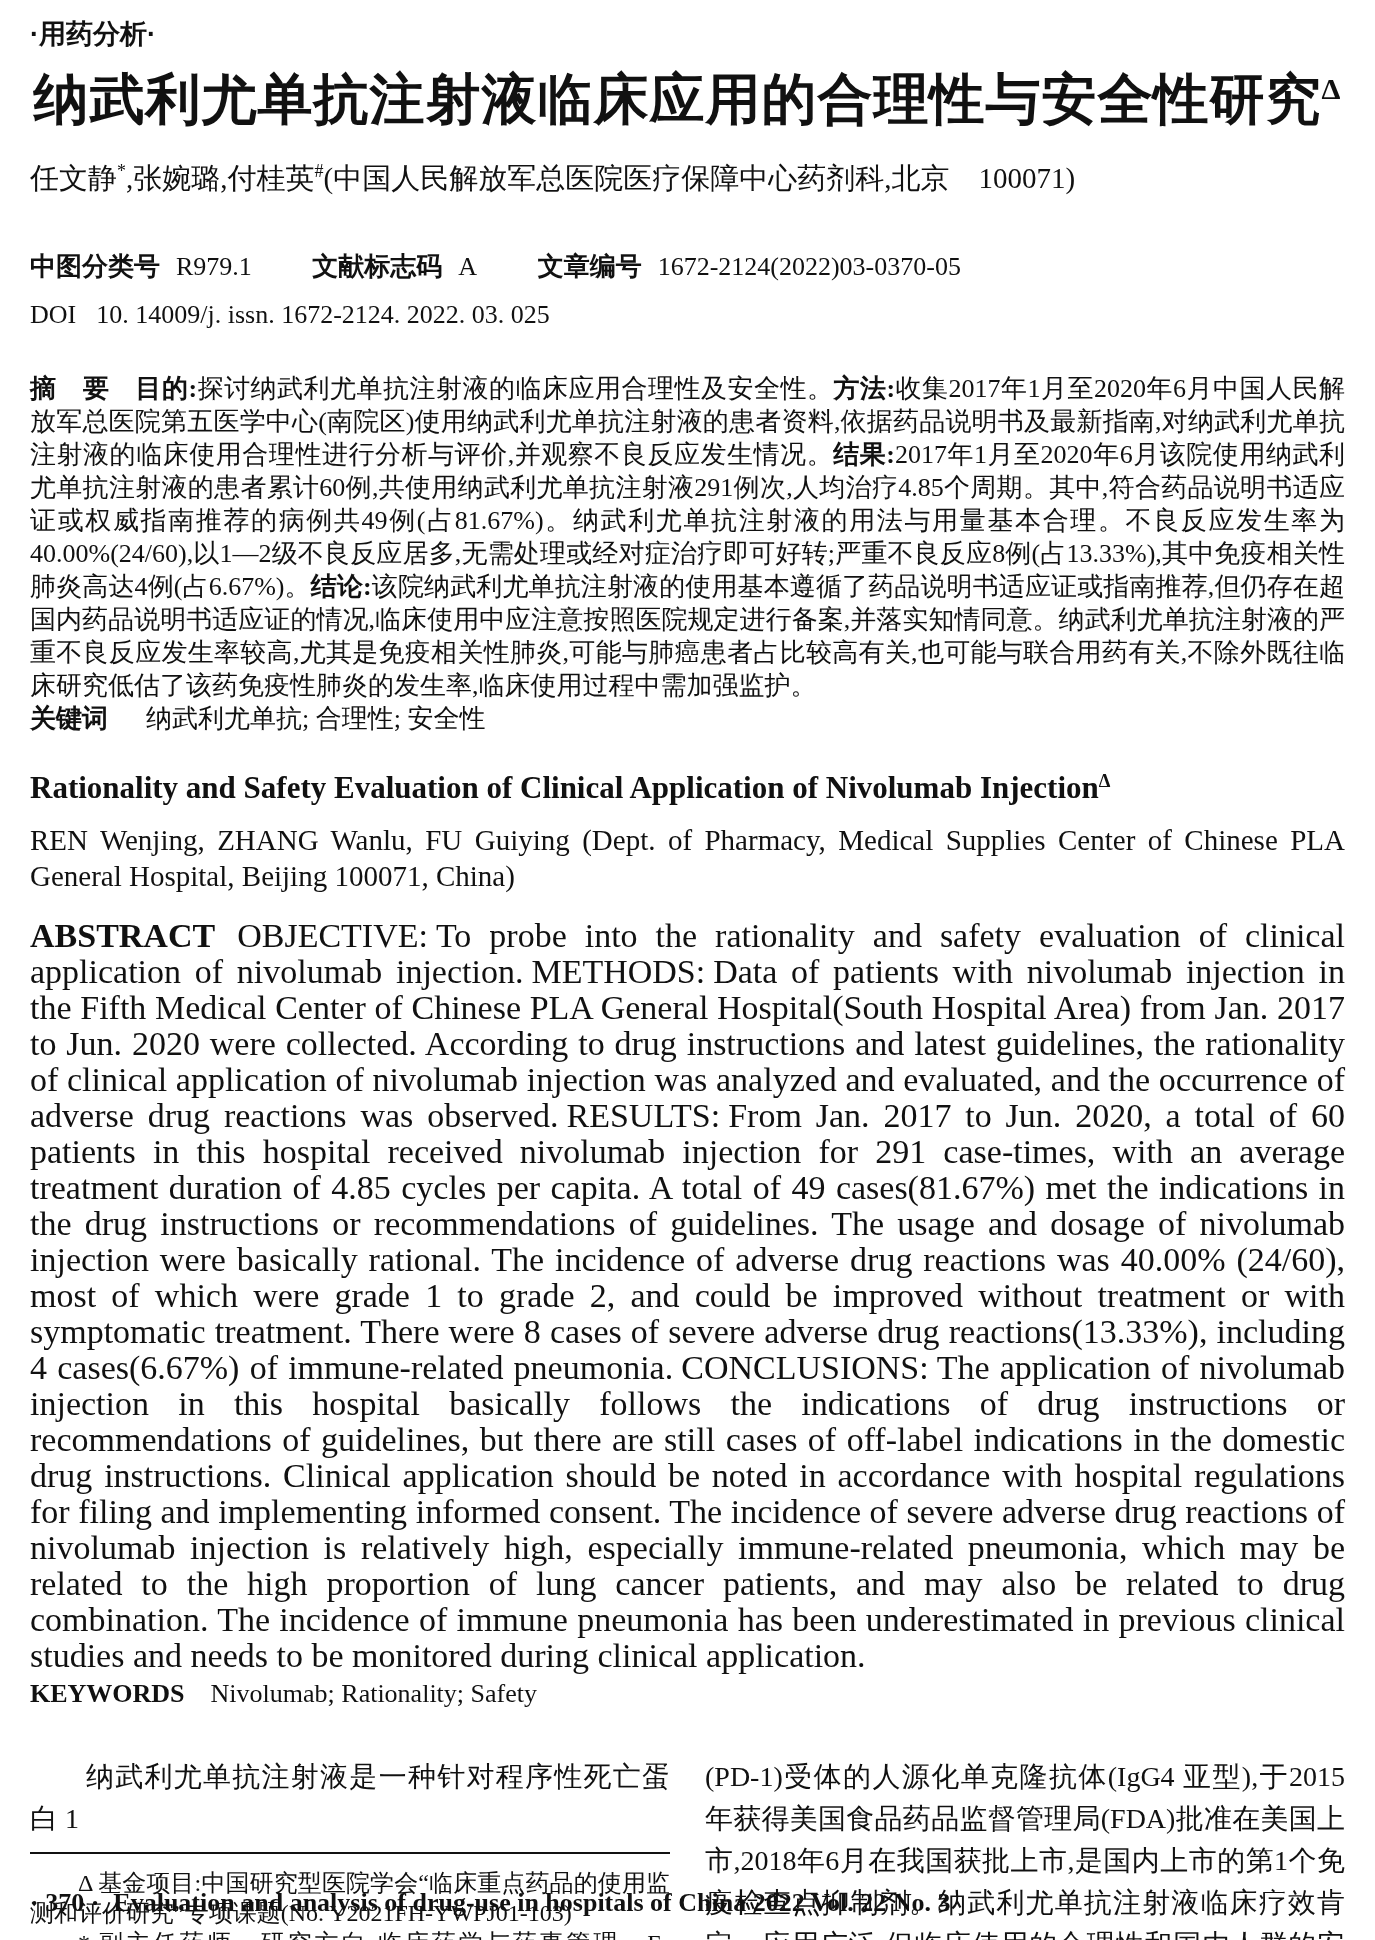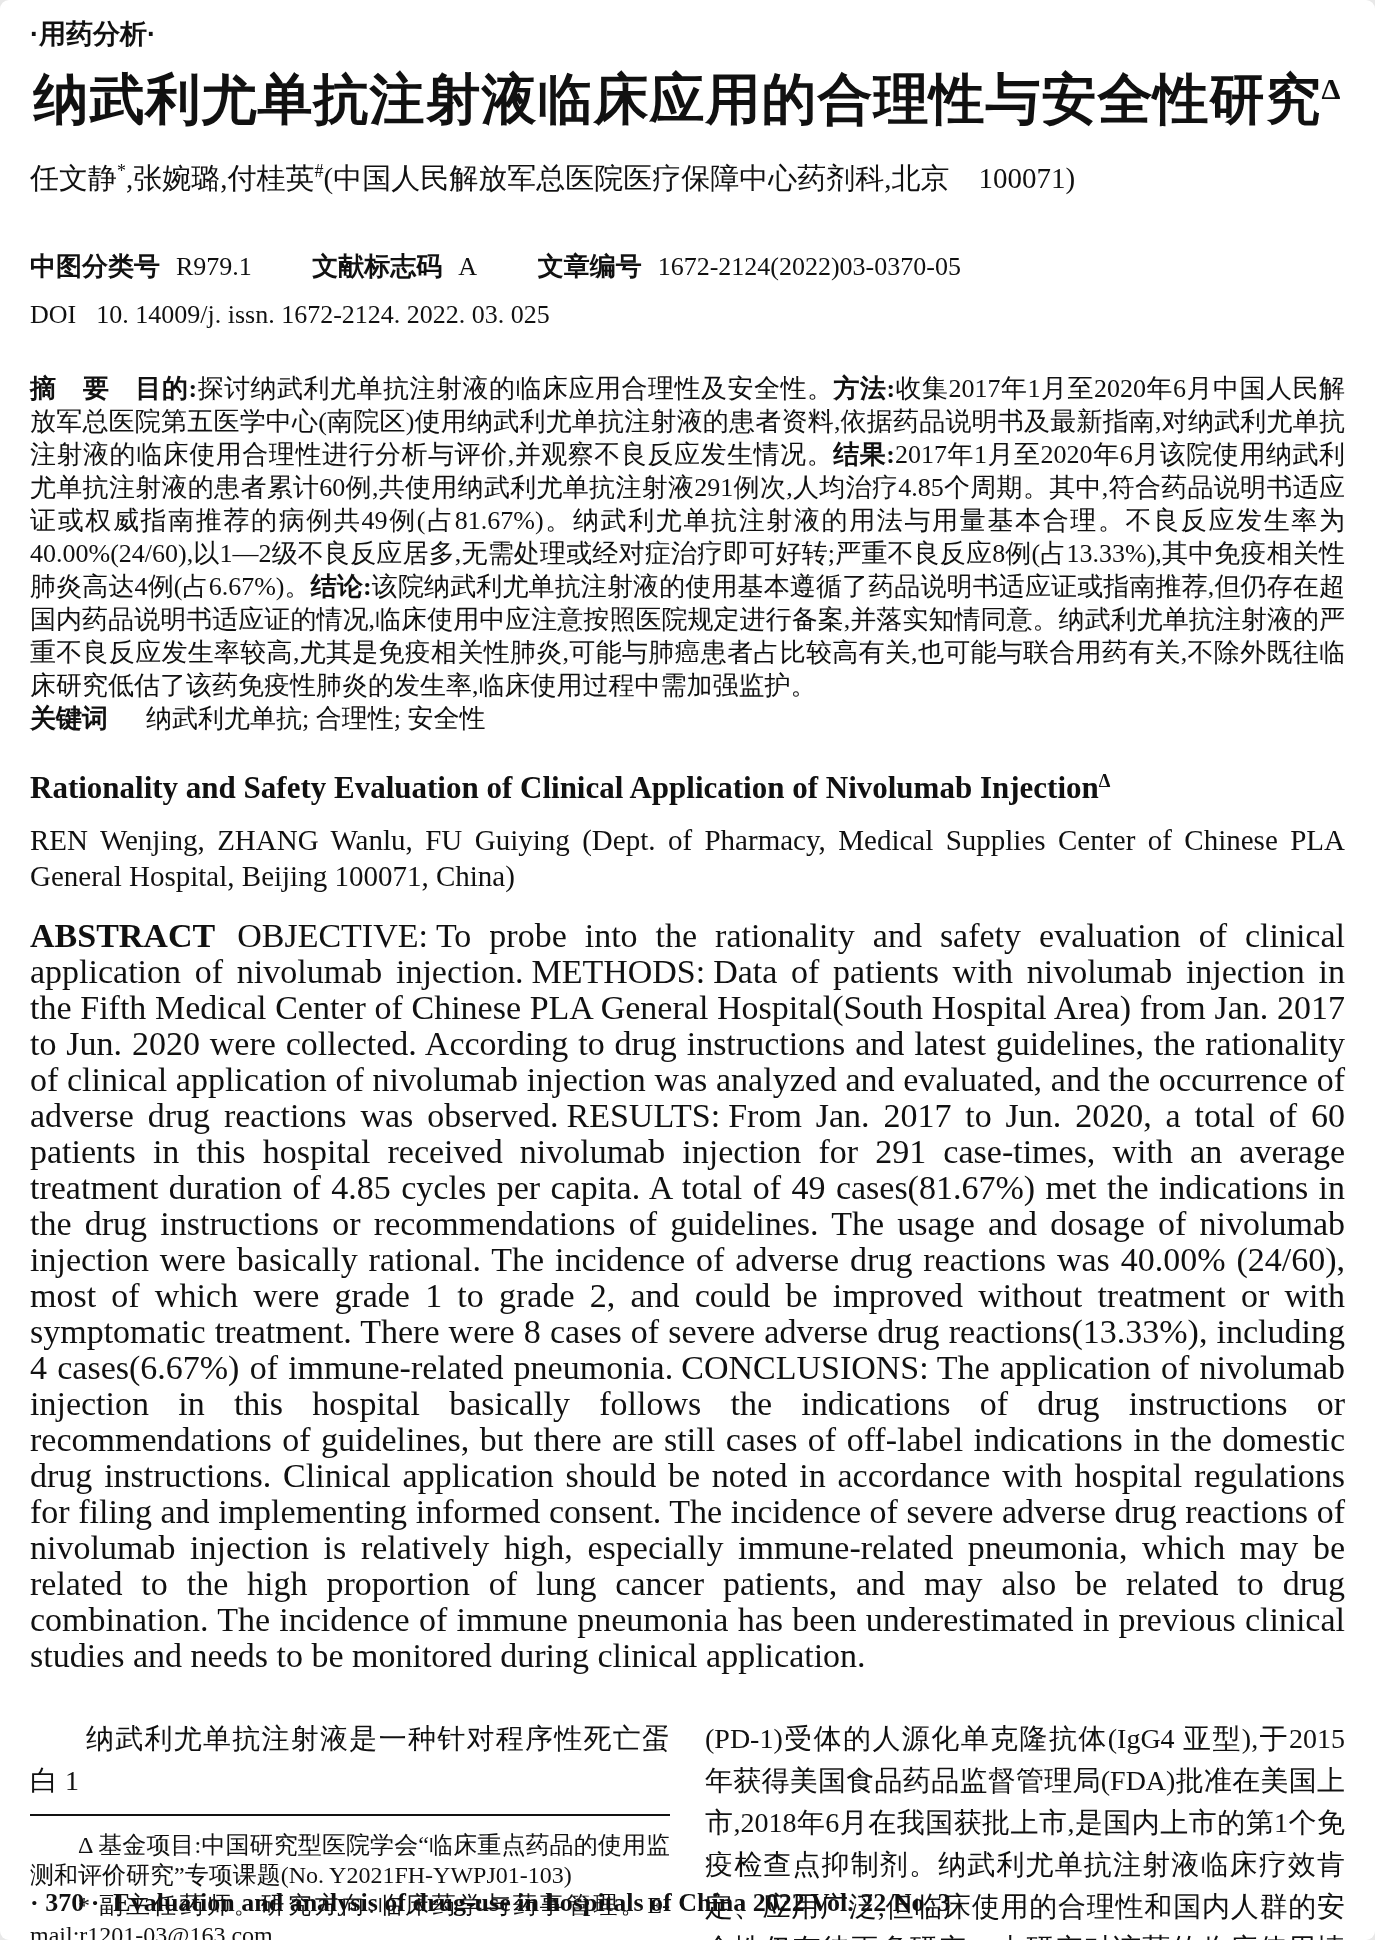--- a/index.html
+++ b/index.html
@@ -6,21 +6,20 @@
   .page {
     position: relative;
     width: 1375px; height: 1940px;
     margin: 0 auto;
     background: #ffffff;
     color: #111;
     box-sizing: border-box;
     padding: 16px 30px 0 30px;
     overflow: hidden;
     font-family: "Liberation Serif", "DejaVu Serif", serif;
-    border-radius: 9px;
   }
   .hei { font-family: "Liberation Sans", "DejaVu Sans", sans-serif; font-weight: bold; }
   .col-label { font-size: 27px; font-weight: bold; font-family: "Liberation Sans", "DejaVu Sans", sans-serif; }
   .cn-title {
     margin: 14px 0 0 0;
     font-size: 55px; font-weight: bold;
     text-align: center; letter-spacing: 1px;
     line-height: 1.25;
     font-family: Liberation Serif, serif;
   }
@@ -98,20 +97,21 @@
   <p class="cn-abstract"><span class="hei abs-label">摘　要</span><span class="seg-label">目的:</span><span>探讨纳武利尤单抗注射液的临床应用合理性及安全性。</span><span class="seg-label">方法:</span><span>收集2017年1月至2020年6月中国人民解放军总医院第五医学中心(南院区)使用纳武利尤单抗注射液的患者资料,依据药品说明书及最新指南,对纳武利尤单抗注射液的临床使用合理性进行分析与评价,并观察不良反应发生情况。</span><span class="seg-label">结果:</span><span>2017年1月至2020年6月该院使用纳武利尤单抗注射液的患者累计60例,共使用纳武利尤单抗注射液291例次,人均治疗4.85个周期。其中,符合药品说明书适应证或权威指南推荐的病例共49例(占81.67%)。纳武利尤单抗注射液的用法与用量基本合理。不良反应发生率为40.00%(24/60),以1—2级不良反应居多,无需处理或经对症治疗即可好转;严重不良反应8例(占13.33%),其中免疫相关性肺炎高达4例(占6.67%)。</span><span class="seg-label">结论:</span><span>该院纳武利尤单抗注射液的使用基本遵循了药品说明书适应证或指南推荐,但仍存在超国内药品说明书适应证的情况,临床使用中应注意按照医院规定进行备案,并落实知情同意。纳武利尤单抗注射液的严重不良反应发生率较高,尤其是免疫相关性肺炎,可能与肺癌患者占比较高有关,也可能与联合用药有关,不除外既往临床研究低估了该药免疫性肺炎的发生率,临床使用过程中需加强监护。</span></p>
 
   <p class="cn-keywords"><span class="hei">关键词</span><span>纳武利尤单抗; 合理性; 安全性</span></p>
 
   <h2 class="en-title"><span>Rationality and Safety Evaluation of Clinical Application of Nivolumab Injection</span><sup>Δ</sup></h2>
 
   <div class="en-authors">REN Wenjing, ZHANG Wanlu, FU Guiying (Dept. of Pharmacy, Medical Supplies Center of Chinese PLA General Hospital, Beijing 100071, China)</div>
 
   <p class="en-abstract"><span class="abs-label-en">ABSTRACT</span><span class="en-seg-label">OBJECTIVE:</span><span class="en-seg">To probe into the rationality and safety evaluation of clinical application of nivolumab injection.</span><span class="en-seg-label">METHODS:</span><span class="en-seg">Data of patients with nivolumab injection in the Fifth Medical Center of Chinese PLA General Hospital(South Hospital Area) from Jan. 2017 to Jun. 2020 were collected. According to drug instructions and latest guidelines, the rationality of clinical application of nivolumab injection was analyzed and evaluated, and the occurrence of adverse drug reactions was observed.</span><span class="en-seg-label">RESULTS:</span><span class="en-seg">From Jan. 2017 to Jun. 2020, a total of 60 patients in this hospital received nivolumab injection for 291 case-times, with an average treatment duration of 4.85 cycles per capita. A total of 49 cases(81.67%) met the indications in the drug instructions or recommendations of guidelines. The usage and dosage of nivolumab injection were basically rational. The incidence of adverse drug reactions was 40.00% (24/60), most of which were grade 1 to grade 2, and could be improved without treatment or with symptomatic treatment. There were 8 cases of severe adverse drug reactions(13.33%), including 4 cases(6.67%) of immune-related pneumonia.</span><span class="en-seg-label">CONCLUSIONS:</span><span>The application of nivolumab injection in this hospital basically follows the indications of drug instructions or recommendations of guidelines, but there are still cases of off-label indications in the domestic drug instructions. Clinical application should be noted in accordance with hospital regulations for filing and implementing informed consent. The incidence of severe adverse drug reactions of nivolumab injection is relatively high, especially immune-related pneumonia, which may be related to the high proportion of lung cancer patients, and may also be related to drug combination. The incidence of immune pneumonia has been underestimated in previous clinical studies and needs to be monitored during clinical application.</span></p>
 
+  <p class="en-keywords"><b>KEYWORDS</b><span>Nivolumab; Rationality; Safety</span></p>
 
   <div class="two-col">
     <div class="col">
       <p class="body-text indent">纳武利尤单抗注射液是一种针对程序性死亡蛋白 1</p>
       <div class="footnote-rule"></div>
       <div class="footnotes">
         <p>Δ 基金项目:中国研究型医院学会“临床重点药品的使用监测和评价研究”专项课题(No. Y2021FH-YWPJ01-103)</p>
         <p>* 副主任药师。研究方向:临床药学与药事管理。E-mail:r1201-03@163.com</p>
         <p># 通信作者:主任药师。研究方向:医院药学管理与药物制剂。E-mail:fgymd@yahoo.com</p>
       </div>

